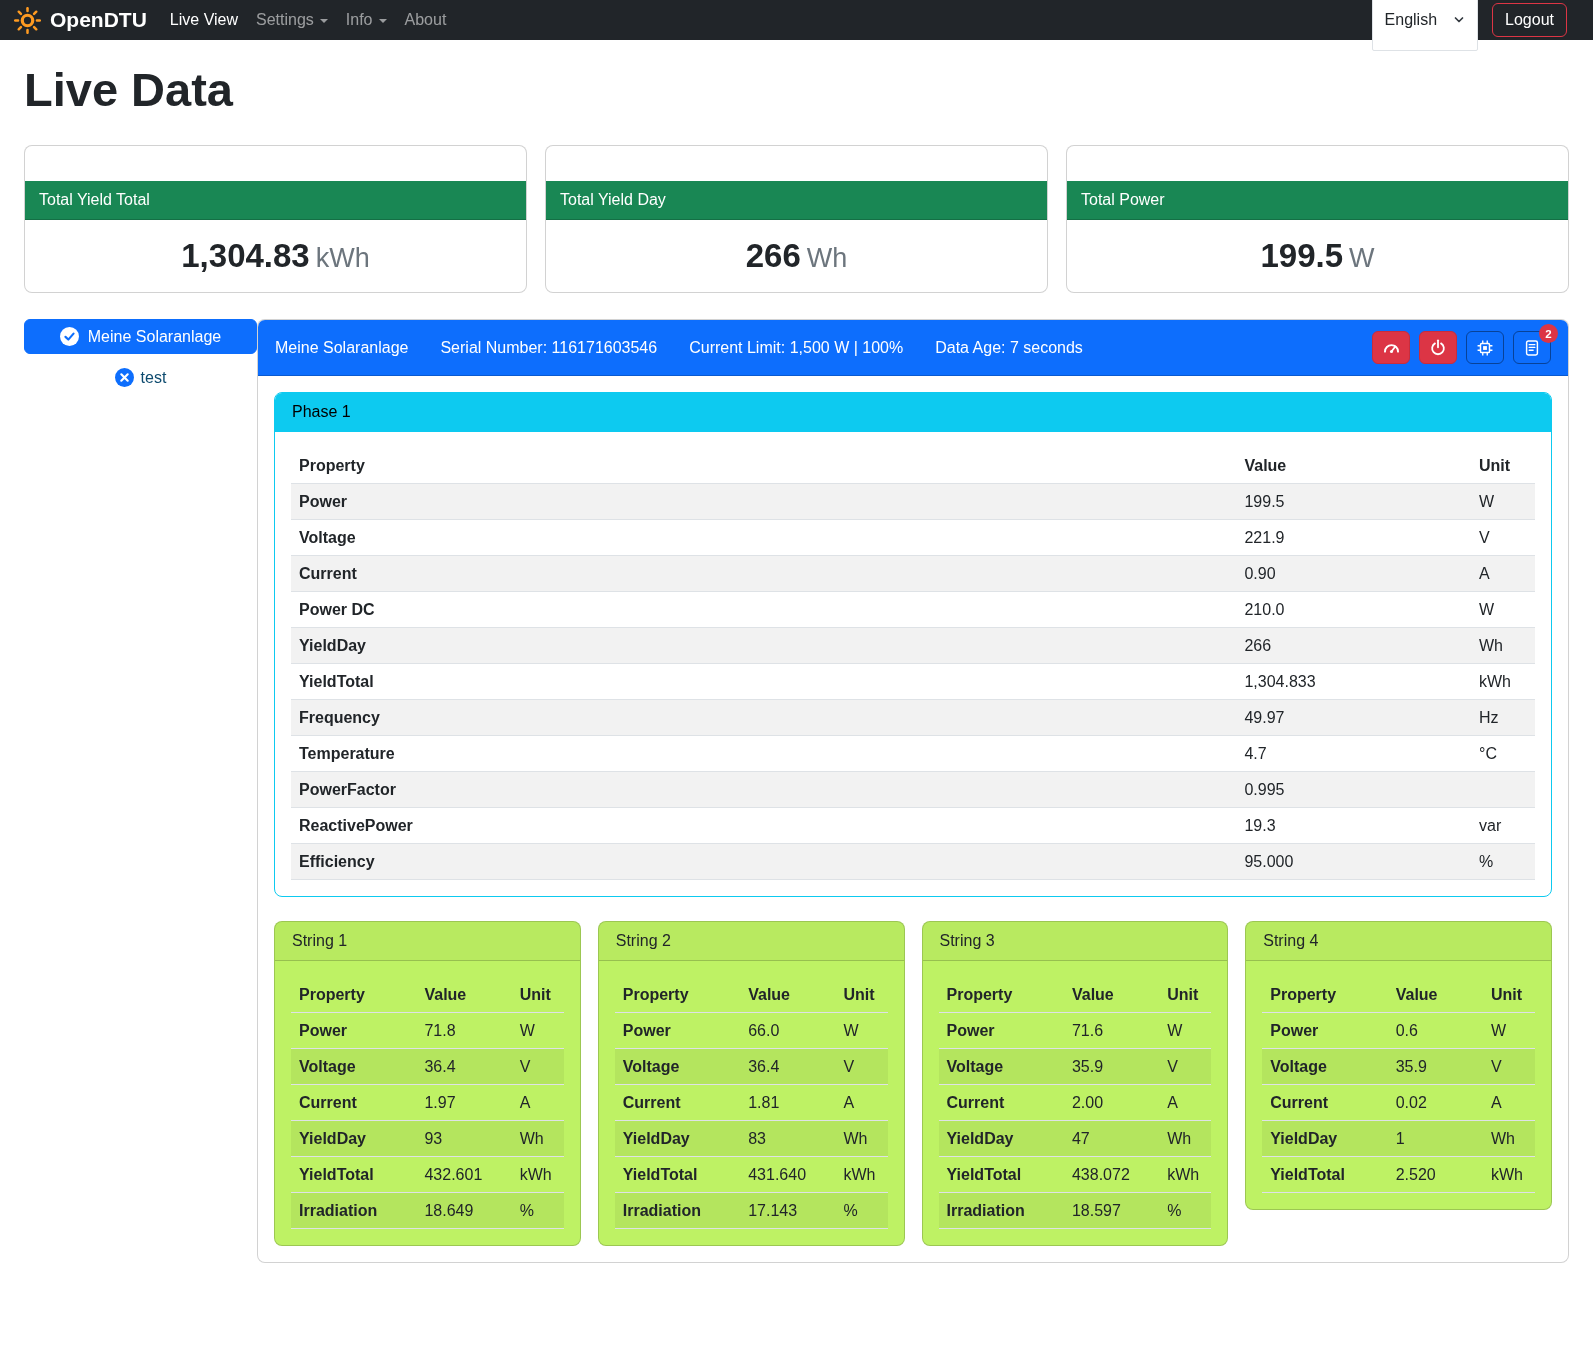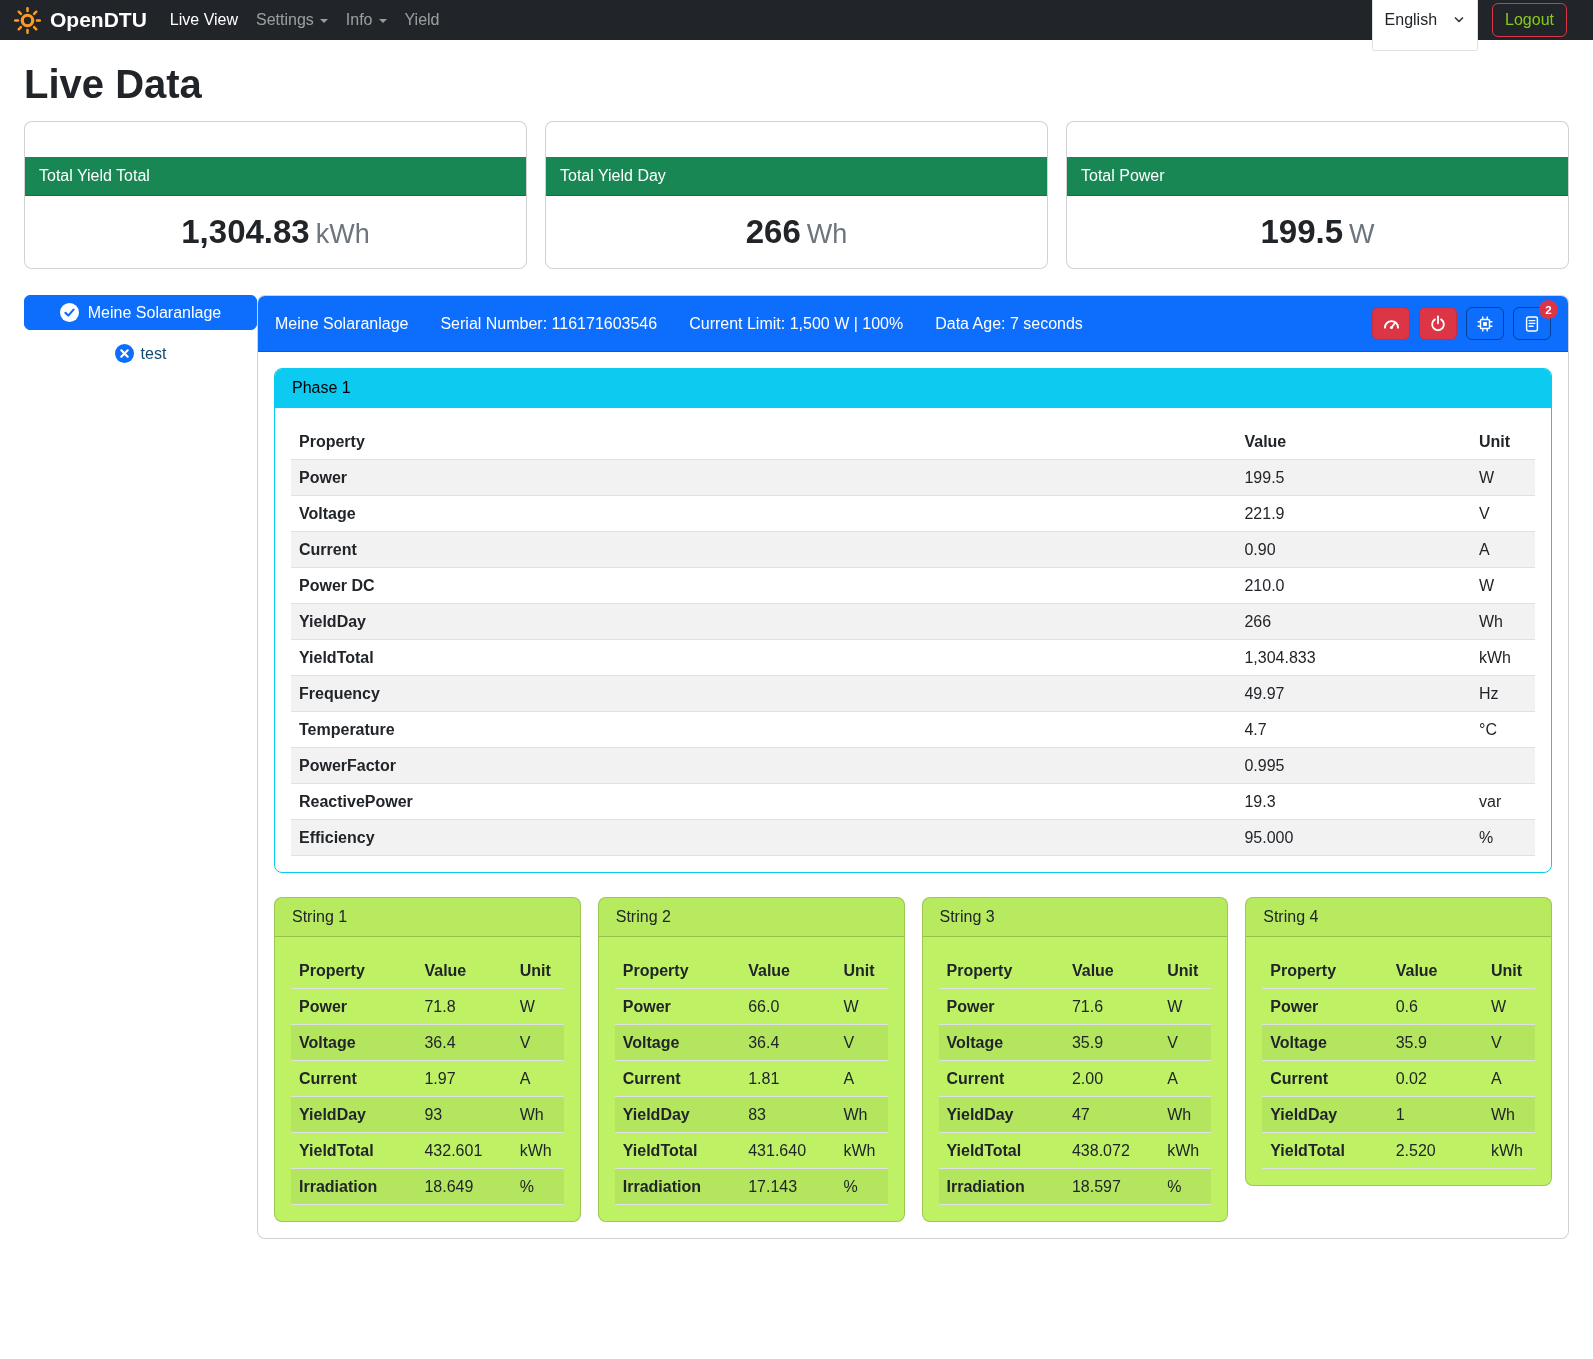--- a/index.html
+++ b/index.html
@@ -55,31 +55,31 @@
     padding: 21px 12px;
     display: flex;
     align-items: center;
     gap: 16px;
     color: #212529;
     cursor: pointer;
   }
   .logout-btn {
     background: transparent;
     border: 1px solid #dc3545;
-    color: #84cc16;
+    color: #ffffff;
     border-radius: 6px;
     padding: 7px 12px;
     font-size: 16px;
     font-family: inherit;
     cursor: pointer;
   }
 
   
   .page { padding: 14px 24px 24px 24px; }
-  h1.page-title { font-size: 40px; font-weight: 700; margin: 8px 0 14px 0; }
+  h1.page-title { font-size: 47px; font-weight: 700; margin: 8px 0 28px 0; }
 
   
   .summary-row { display: flex; gap: 18px; margin-bottom: 26px; }
   .card {
     background: #fff;
     border: 1px solid rgba(0,0,0,.175);
     border-radius: 8px;
     overflow: hidden;
   }
   .summary-card { flex: 1; }
@@ -235,21 +235,21 @@
           <line x1="11.9" y1="4.1" x2="13.2" y2="2.8"></line>
         </g>
       </svg>
     </span>
     <span>OpenDTU</span>
   </div>
   <div class="nav-links">
     <a class="nav-link active">Live View</a>
     <a class="nav-link"><span>Settings</span><span class="caret"></span></a>
     <a class="nav-link"><span>Info</span><span class="caret"></span></a>
-    <a class="nav-link">Yield</a>
+    <a class="nav-link">About</a>
   </div>
   <div class="nav-right">
     <div class="lang-select">
       <span>English</span>
       <span class="icon">
         <svg width="12" height="12" viewBox="0 0 12 12">
             <path d="M2.5 4 6 7.5 9.5 4" stroke="#343a40" stroke-width="1.7" fill="none" stroke-linecap="round" stroke-linejoin="round"></path>
           </svg>
       </span>
     </div>

